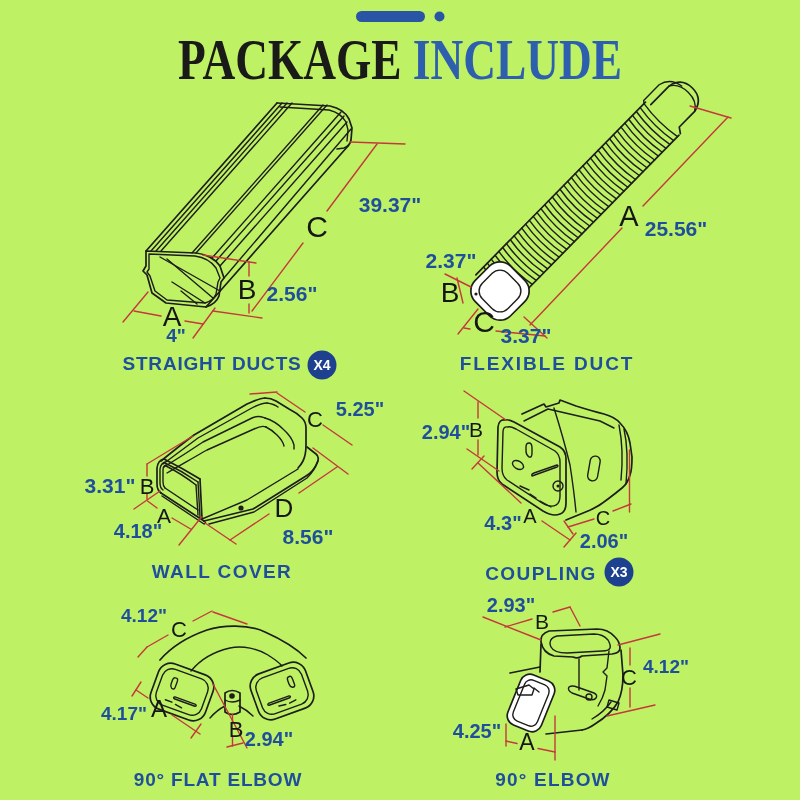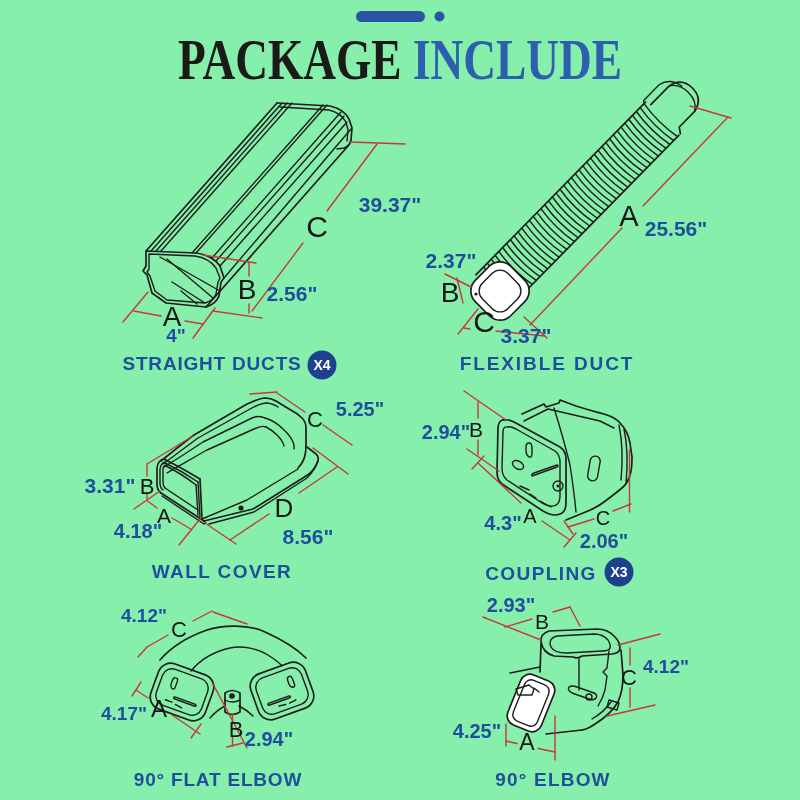--- a/index.html
+++ b/index.html
@@ -1,16 +1,16 @@
 <!DOCTYPE html>
 <html><head>
 <meta charset="utf-8">
 <style>
   html,body{margin:0;padding:0;background:#ffffff;}
-  #page{position:relative;width:800px;height:800px;background:#86efac;overflow:hidden;}
+  #page{position:relative;width:800px;height:800px;background:#bef264;overflow:hidden;}
   svg{position:absolute;top:0;left:0;}
   .blk{stroke:#1d1d1b;fill:none;stroke-width:1.7;stroke-linejoin:round;stroke-linecap:round;}
   .blk2{stroke:#1d1d1b;fill:none;stroke-width:1.4;stroke-linejoin:round;stroke-linecap:round;}
   .red{stroke:#c5393b;fill:none;stroke-width:1.4;stroke-linecap:round;}
   text{font-family:"Liberation Sans", sans-serif;}
   .dim{fill:#1f4f9c;font-weight:bold;font-size:21px;text-anchor:middle;}
   .ltr{fill:#161616;font-size:28px;text-anchor:middle;}
   .cap{fill:#1f4f9c;font-weight:bold;font-size:19px;text-anchor:middle;letter-spacing:0.8px;}
 </style>
 </head>

